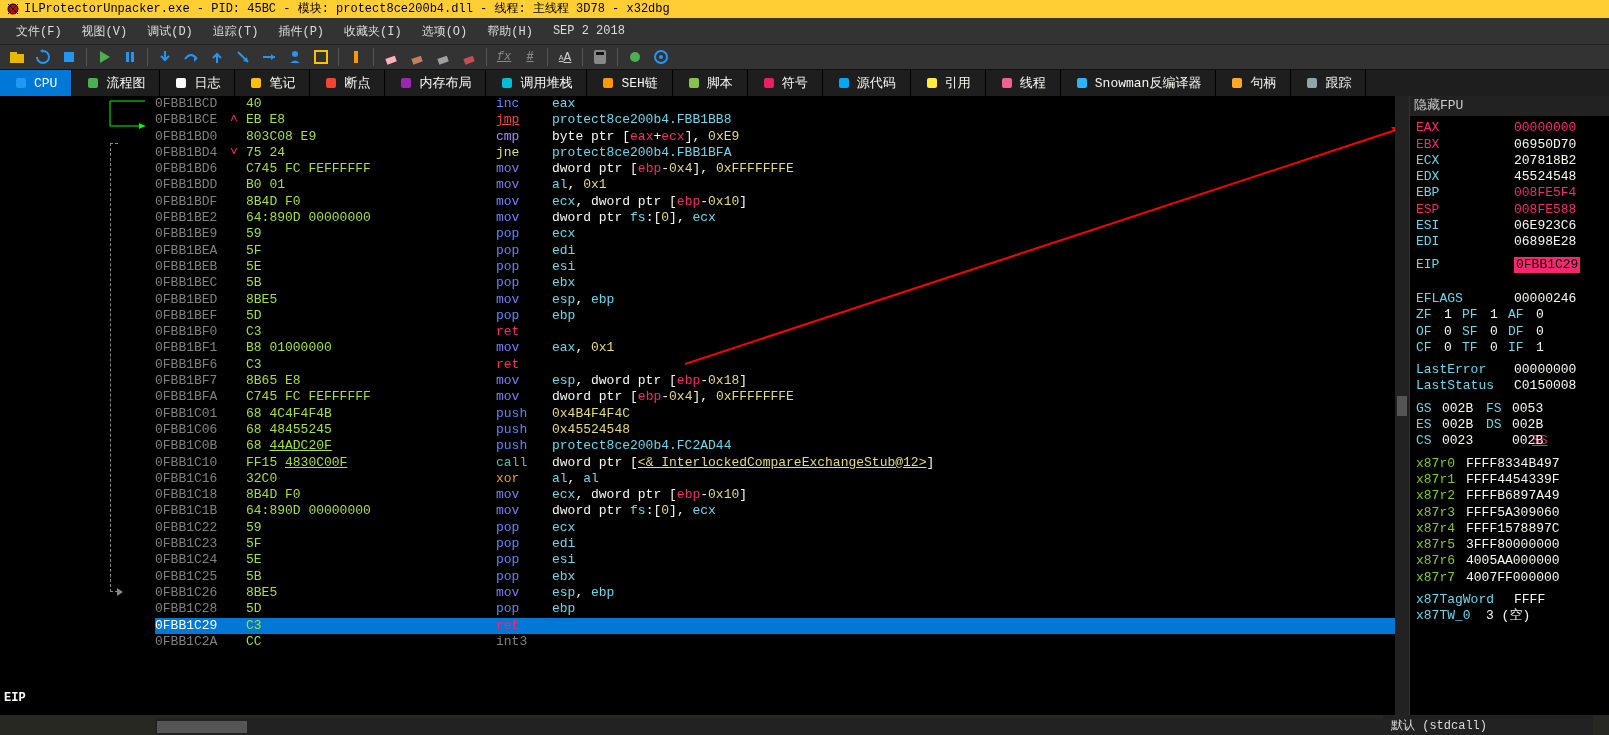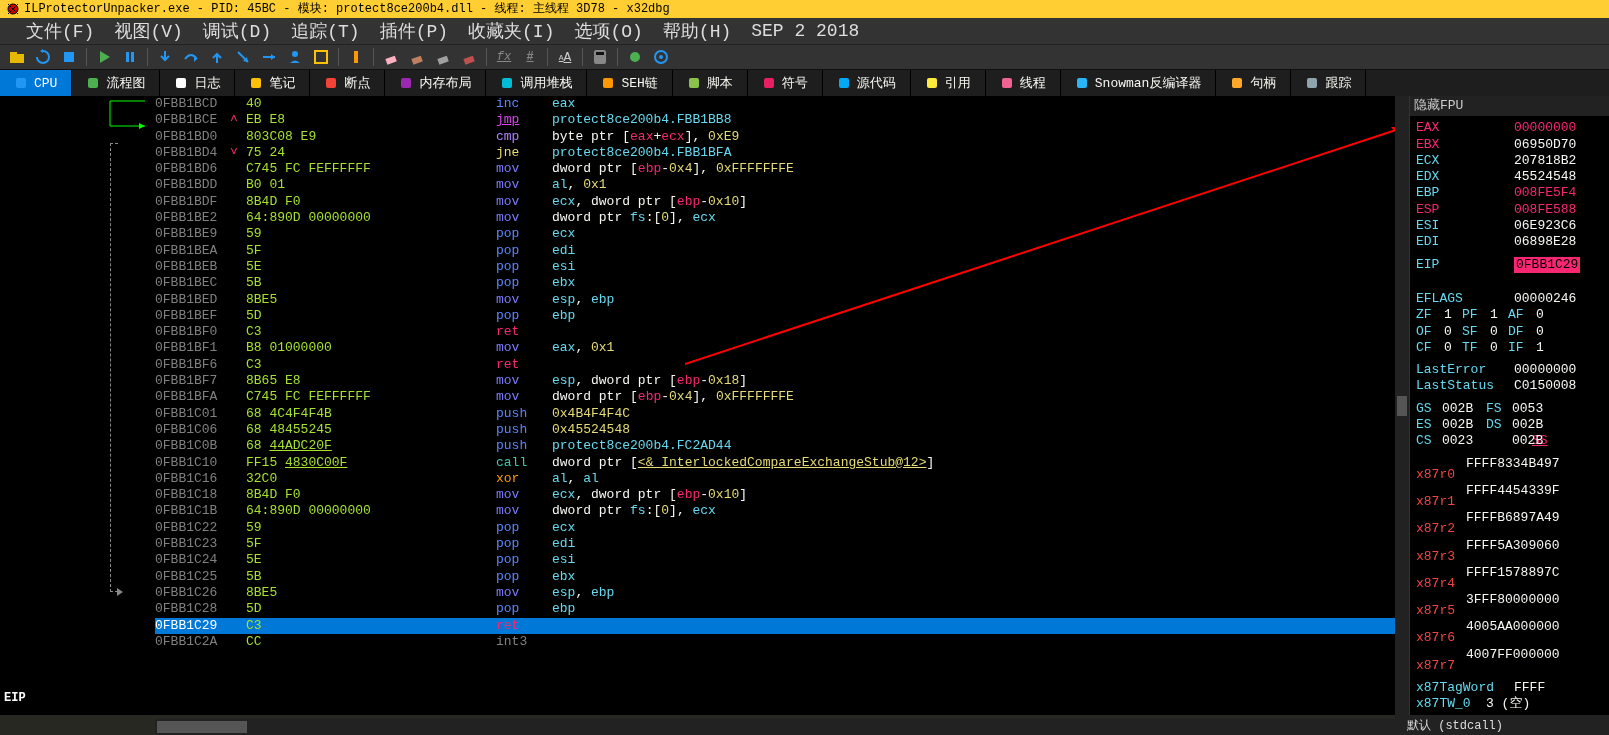--- a/index.html
+++ b/index.html
@@ -1,21 +1,21 @@
 <!DOCTYPE html>
 <html><head>
 <meta charset="utf-8">
 <style>
   * { box-sizing: border-box; margin: 0; padding: 0; }
   body { font-family: Consolas, 'Courier New', monospace; font-size: 12px; background: #272822; color: #F8F8F2; width: 1609px; height: 735px; overflow: hidden; }
 
   .titlebar { background: #FFCE33; color: #000; height: 18px; line-height: 18px; padding: 0 6px; font-size: 12px; display:flex; align-items:center; }
   .titlebar .bug { width:14px; height:14px; margin-right:4px; display:inline-flex; align-items:center; justify-content:center; }
 
-  .menubar { background: #333; height: 26px; display: flex; align-items: center; padding: 0 16px; font-size: 18px; }
+  .menubar { background: #333; height: 26px; display: flex; align-items: center; padding: 0 6px; font-size: 12px; }
   .menubar .menu-item { color: #ddd; padding: 0 10px; height:100%; display:flex; align-items:center; }
 
   .toolbar { background: #333; height: 26px; display: flex; align-items: center; padding: 0 4px; border-top:1px solid #222; border-bottom:1px solid #111; }
   .toolbar .tb-btn { width: 22px; height: 22px; margin: 0 2px; display:flex; align-items:center; justify-content:center;text-decoration:underline; }
   .toolbar .sep { width:1px; height:18px; background:#555; margin:0 4px;}
 
   .tabbar { background: #1e1e1e; height: 26px; display: flex; align-items: center; font-size:13px;}
   .tabbar .tab { padding: 8px 14px; height:100%; display:flex; align-items:center; gap:6px; border-right:1px solid #000;}
   .tabbar .tab.active { background: #0078D7; color:#fff;}
   .tabbar .tab .ticon{width:14px;height:14px;display:inline-flex;align-items:center;justify-content:center;}
@@ -31,21 +31,21 @@
   .row .addr  { color:#808080; width:75px;}
   .row .marks { width:16px; color:#888; display:inline-block;}
   .row .bytes { color:#A6E22E; width:250px;}
   .row .mnem  { width:56px;}
   .row .ops   { flex:1;}
   .row.selected { background:#0078D7;}
 
   .mnem .m-mov{color:#7C7CFF;}
   .mnem .m-pop{color:#5B86FF;}
   .mnem .m-push{color:#5B86FF;}
-  .mnem .m-jmp{color:#d946ef;text-decoration:underline;}
+  .mnem .m-jmp{color:#ef4444;text-decoration:underline;}
   .mnem .m-cmp{color:#AE81FF;}
   .mnem .m-jne{color:#E6DB74;}
   .mnem .m-ret{color:#F92672;}
   .mnem .m-inc{color:#5B86FF;}
   .mnem .m-call{color:#3DC9B0;}
   .mnem .m-xor{color:#FF9D00;}
   .mnem .m-int3{color:#808080;}
 
   .c-reg{color:#66D9EF;}
   .c-seg{color:#66D9EF;}
@@ -70,23 +70,23 @@
   .reg-row .rv.hot { color:#F92672;}
   .reg-row .rv.eip { background:#F92672; color:#000; padding:0 2px;}
   .flags-hdr{ color:#66D9EF; margin-top:12px;}
   .flag-grid{ display:grid; grid-template-columns: 28px 18px 28px 18px 28px 18px; }
   .flag-grid .fl{color:#66D9EF;}
   .flag-grid .fv{color:#F8F8F2;}
   .spacer{height:6px;}
   .seg-grid{display:grid; grid-template-columns: 26px 44px 26px 44px;}
   .seg-grid .sn{color:#66D9EF;} .seg-grid .sn.hot{color:#F92672;margin-left:46px;}
   .seg-grid .sv{color:#F8F8F2;}
-  .x87 .rn{color:#ef4444;width:50px;margin-top:11px;} .x87 .rv{color:#F8F8F2;}
-
-  .bottombar{position:absolute; bottom:0; right:0; height:20px; background:#222; color:#ddd; padding:2px 8px; font-size:12px; width:210px; text-align:left;}
+  .x87 .rn{color:#84cc16;width:50px;} .x87 .rv{color:#F8F8F2;}
+
+  .bottombar{position:absolute; bottom:0; right:16px; height:20px; background:#222; color:#ddd; padding:2px 8px; font-size:12px; width:210px; text-align:left;}
   .scroll-h{position:absolute;bottom:0;left:155px;right:200px;height:16px;background:#222;}
   .scroll-h .thumb{position:absolute;left:2px;top:2px;height:12px;width:90px;background:#555;}
   .scroll-v{position:absolute;right:200px;top:96px;bottom:16px;width:14px;background:#222;}
   .scroll-v .thumb{position:absolute;left:2px;top:300px;width:10px;height:20px;background:#555;}
 </style>
 </head>
 <body>
 
 <div class="titlebar">
   <span class="bug">

